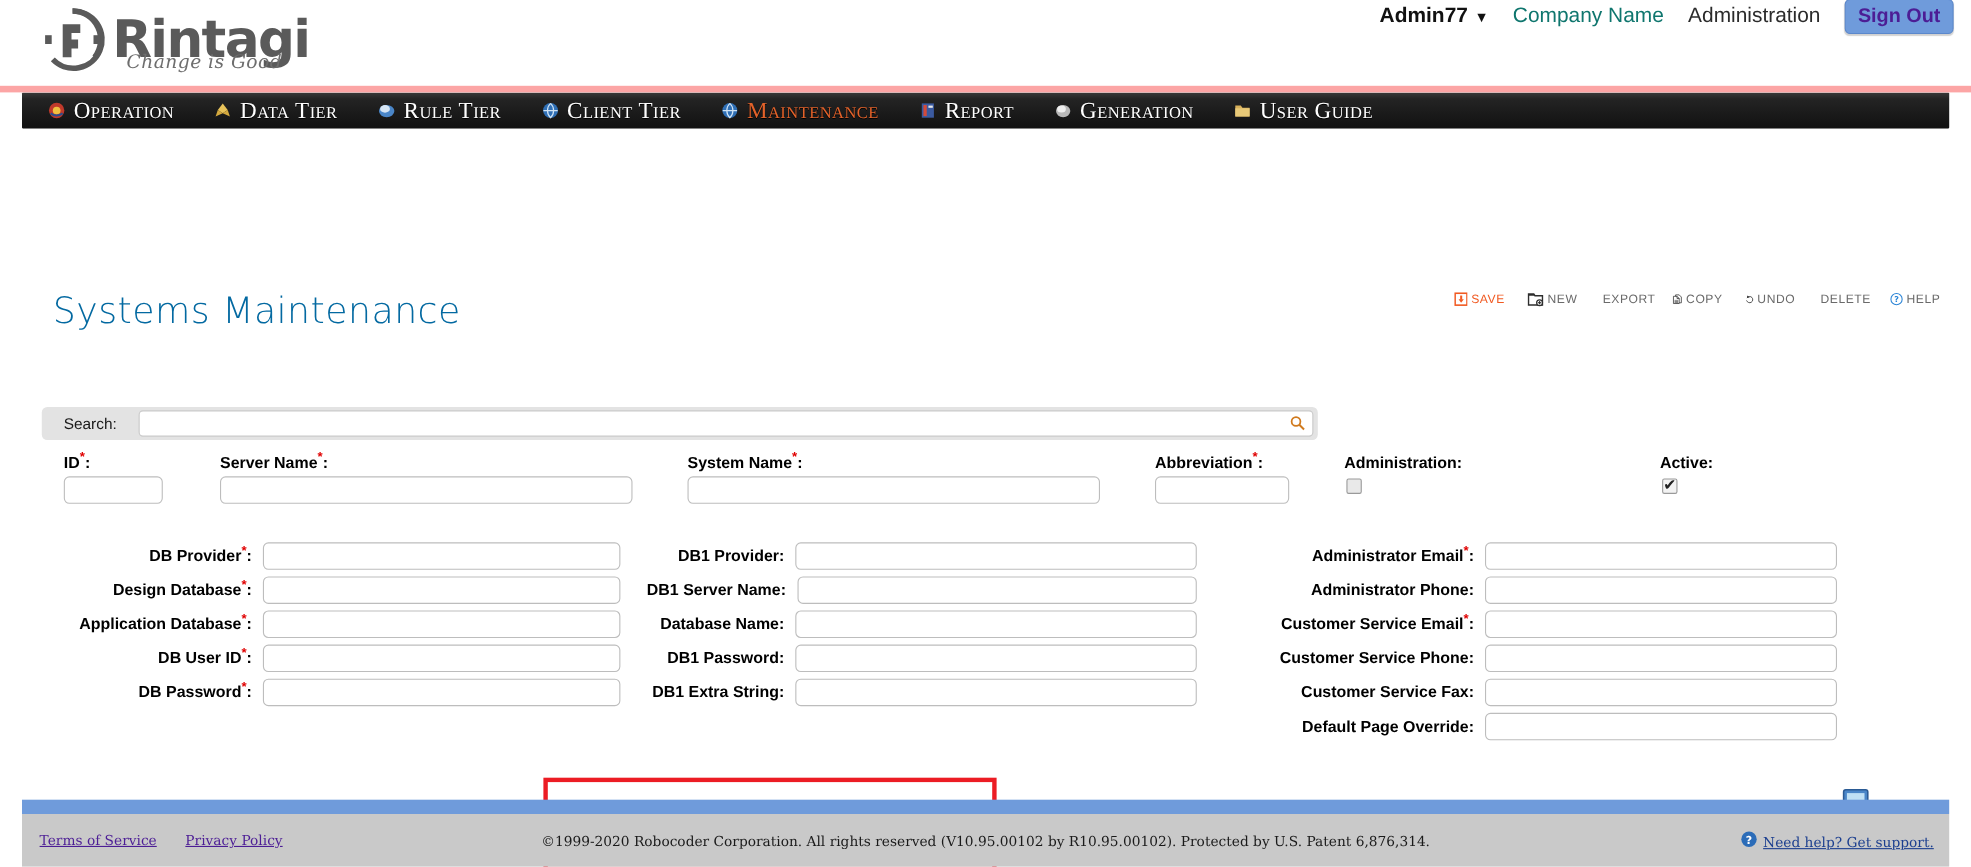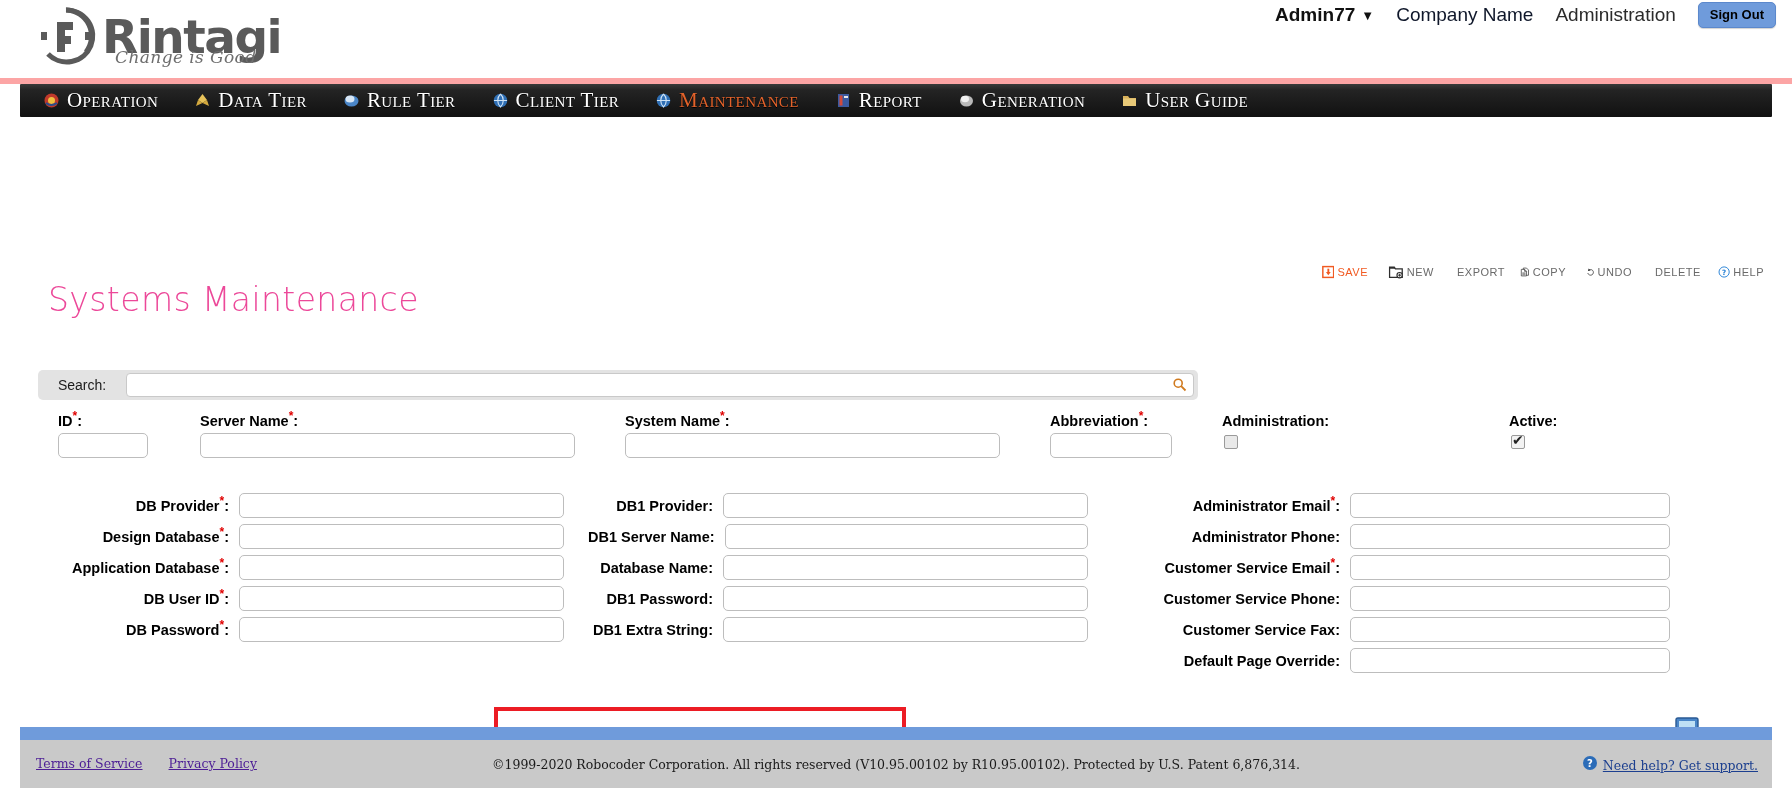--- a/index.html
+++ b/index.html
@@ -40,25 +40,25 @@
   .user-area {
     position: absolute; right: 16px; top: 0px;
     display: flex; align-items: center; gap: 22px;
     height: 30px;
   }
   .user-name {
     font-size: 19px; font-weight: bold; color: #111;
     display: flex; align-items: center; gap: 6px;
   }
   .caret-down { font-size: 13px; color: #111; line-height: 1; }
-  .company-name { font-size: 19px; color: #0f172a; font-weight: 500; }
+  .company-name { font-size: 19px; color: #0f766e; font-weight: 500; }
   .admin-link { font-size: 19px; color: #2b2b2b; font-weight: 500; }
   .signout-btn {
-    background: #6f9bdb; color: #000000;
-    font-size: 13px; font-weight: bold;
+    background: #6f9bdb; color: #4c1d95;
+    font-size: 18px; font-weight: bold;
     border-radius: 5px; padding: 4px 11px 5px;
     border: 1px solid #5b88cc;
     box-shadow: 0 1px 1px rgba(0,0,0,.18);
     cursor: pointer; white-space: nowrap;
   }
 
   
   .navbar {
     margin: 0 20px;
     height: 33px;
@@ -85,26 +85,26 @@
   .nav-ico { width: 17px; height: 17px; flex: 0 0 17px; }
 
   
   .main {
     position: relative;
     padding: 0 20px;
     height: 617px;
     background: #fff;
   }
   .page-title {
-    position: absolute; left: 48px; top: 182px;
+    position: absolute; left: 48px; top: 165px;
     transform: translateY(-50%);
     font-family: "DejaVu Sans", sans-serif;
     font-weight: 300;
     font-size: 33px;
-    color: #ec4899;
+    color: #0369a1;
     letter-spacing: 0.4px;
   }
   .toolbar {
     position: absolute; right: 28px; top: 140px;
     display: flex; align-items: flex-start; gap: 20px;
   }
   .tool {
     width: 46px;
     display: flex; flex-direction: row; align-items: center; gap: 3px;
     cursor: pointer;

